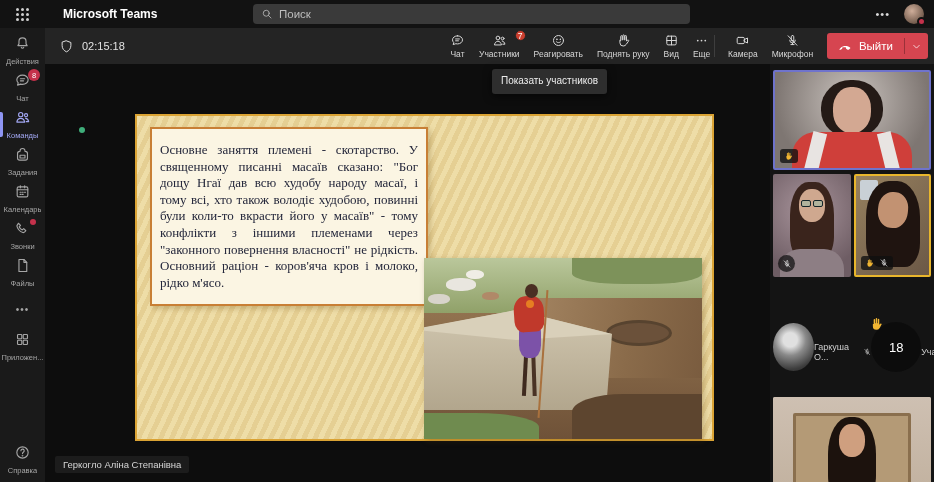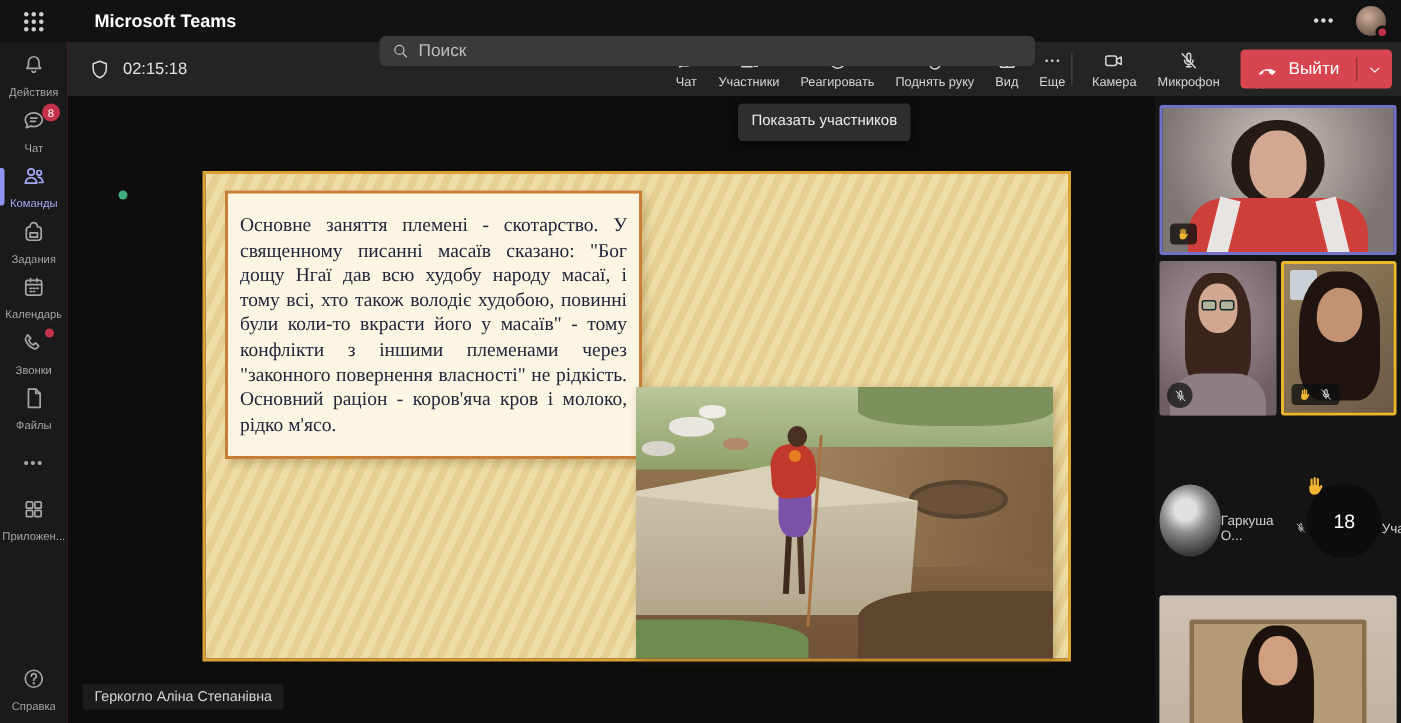--- a/index.html
+++ b/index.html
@@ -1,32 +1,32 @@
 <!DOCTYPE html>
 <html><head>
 <meta charset="utf-8">
 <style>
   * { margin:0; padding:0; box-sizing:border-box; }
   html,body { width:934px; height:482px; overflow:hidden; background:#0d0d0d;
     font-family:"Liberation Sans", sans-serif; }
-  .app { position:relative; width:922px; height:482px; background:#b91c1c; }
+  .app { position:relative; width:922px; height:482px; background:#15803d; }
 
   
   .ico { fill:none; stroke:currentColor; stroke-width:1.6; stroke-linecap:round; stroke-linejoin:round; }
   .ico-fill { fill:currentColor; stroke:none; }
 
   
   .topbar { position:absolute; top:0; left:0; width:934px; height:28px; background:#121212;
     display:flex; align-items:center; z-index:40; }
   .waffle { width:45px; height:28px; display:flex; align-items:center; justify-content:center; cursor:pointer; }
   .waffle-grid { display:grid; grid-template-columns:repeat(3,3px); grid-gap:2px; }
   .waffle-grid i { width:3px; height:3px; background:#cfcfcf; border-radius:50%; }
   .app-title { color:#ffffff; font-size:12px; font-weight:bold; margin-left:18px; }
   .searchbox { position:absolute; left:253px; top:4px; width:437px; height:20px; background:#3a3a3a;
-    border-radius:4px; display:flex; align-items:center; padding:0 8px; gap:6px; color:#bdbdbd;margin-top:20px; }
+    border-radius:4px; display:flex; align-items:center; padding:0 8px; gap:6px; color:#bdbdbd; }
   .searchbox svg { width:12px; height:12px; flex:none; }
   .searchbox input { background:transparent; border:none; outline:none; color:#d8d8d8;
     font-size:11.5px; width:100%; font-family:"Liberation Sans",sans-serif; }
   .searchbox input::placeholder { color:#bdbdbd; }
   .topbar-right { margin-left:auto; display:flex; align-items:center; gap:14px; padding-right:10px; }
   .topbar-more { color:#d8d8d8; font-size:11px; letter-spacing:1px; cursor:pointer; }
   .tb-avatar { position:relative; width:20px; height:20px; border-radius:50%;
     background:radial-gradient(circle at 40% 35%, #cfae9a, #6d5648 75%); }
   .tb-avatar .busy { position:absolute; right:-2px; bottom:-2px; width:9px; height:9px;
     border-radius:50%; background:#c4314b; border:2px solid #121212; }

